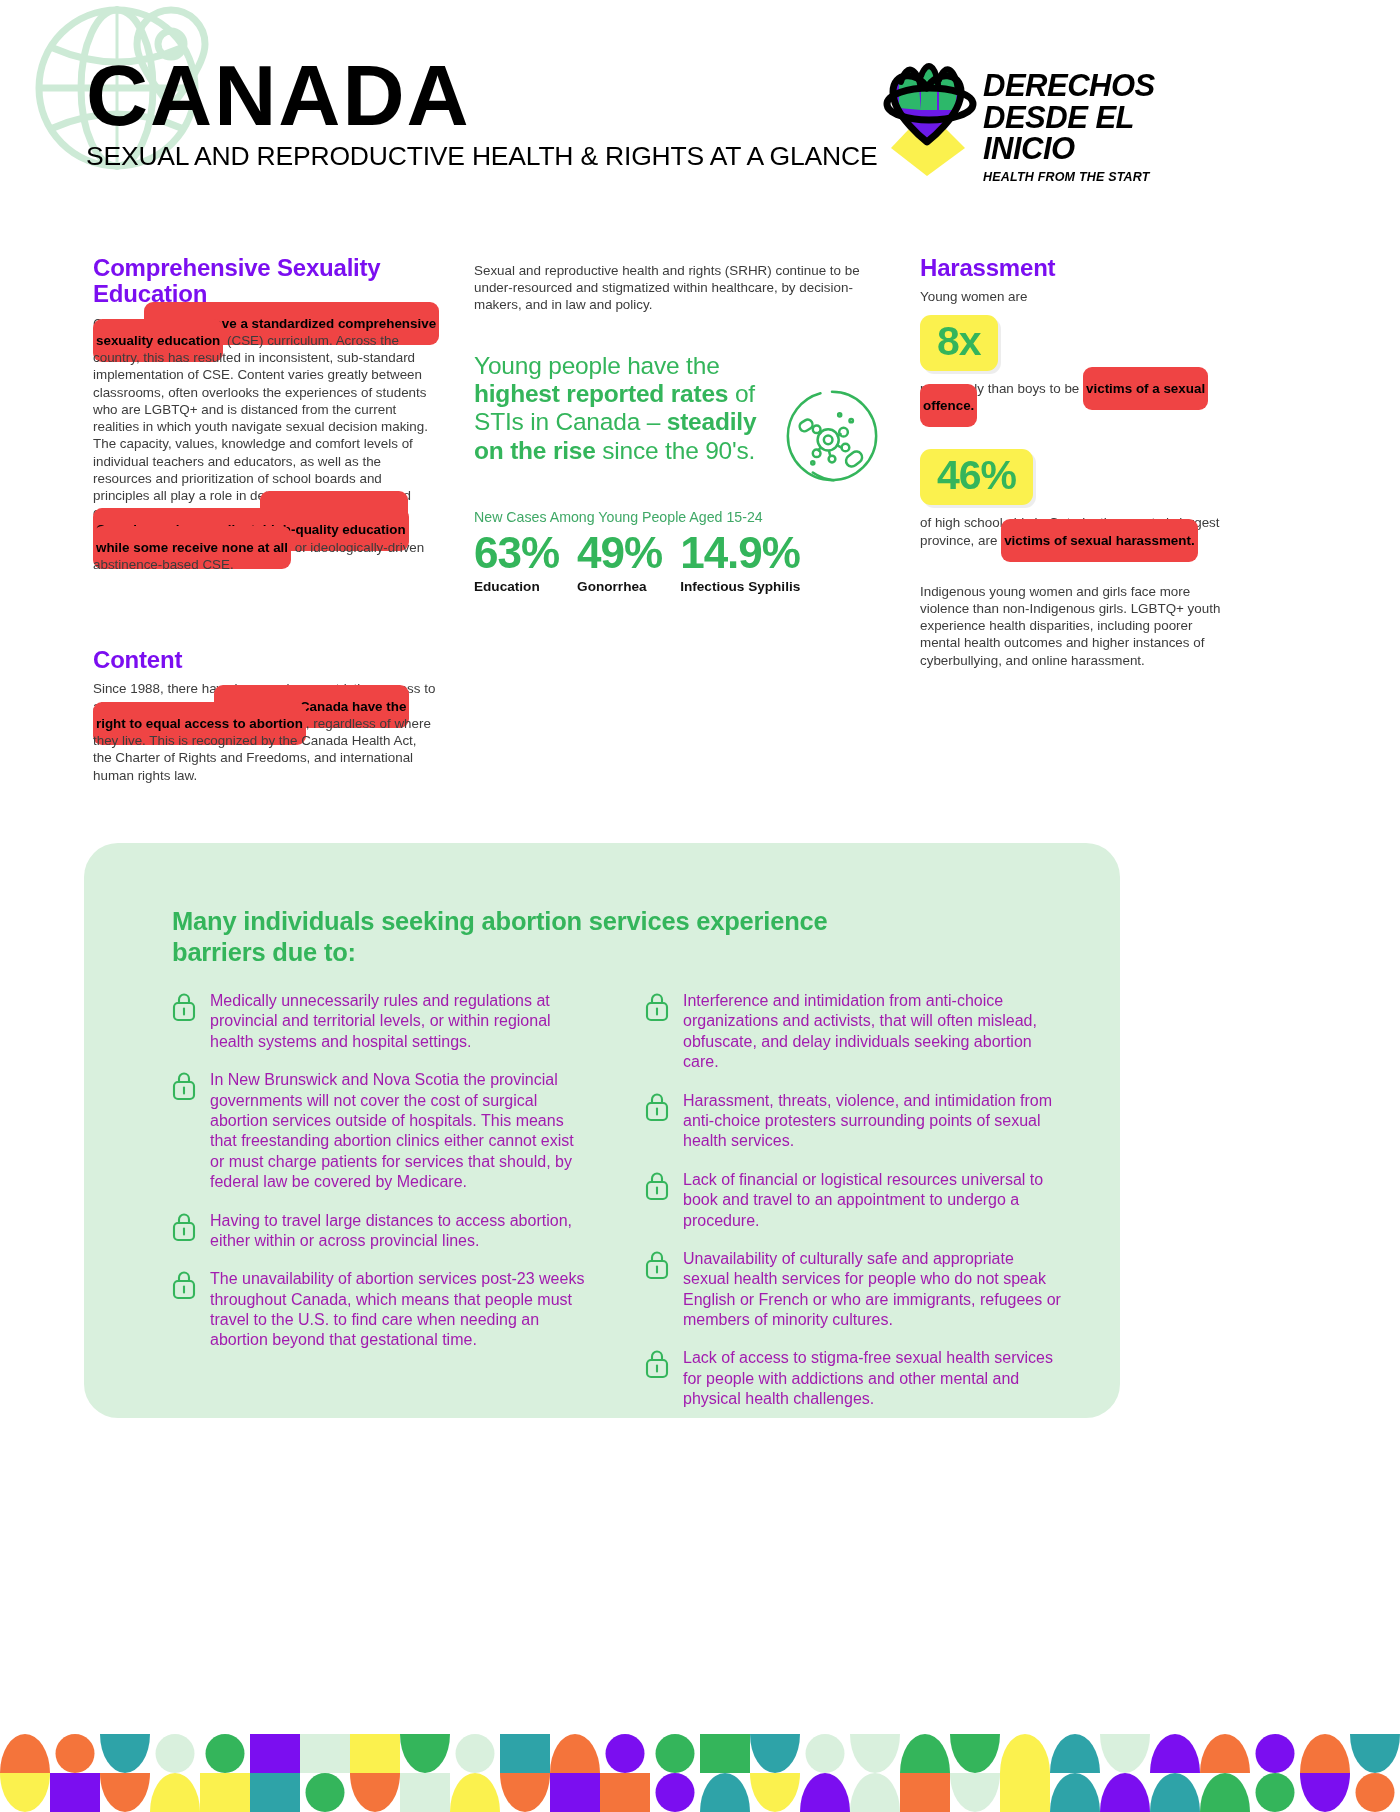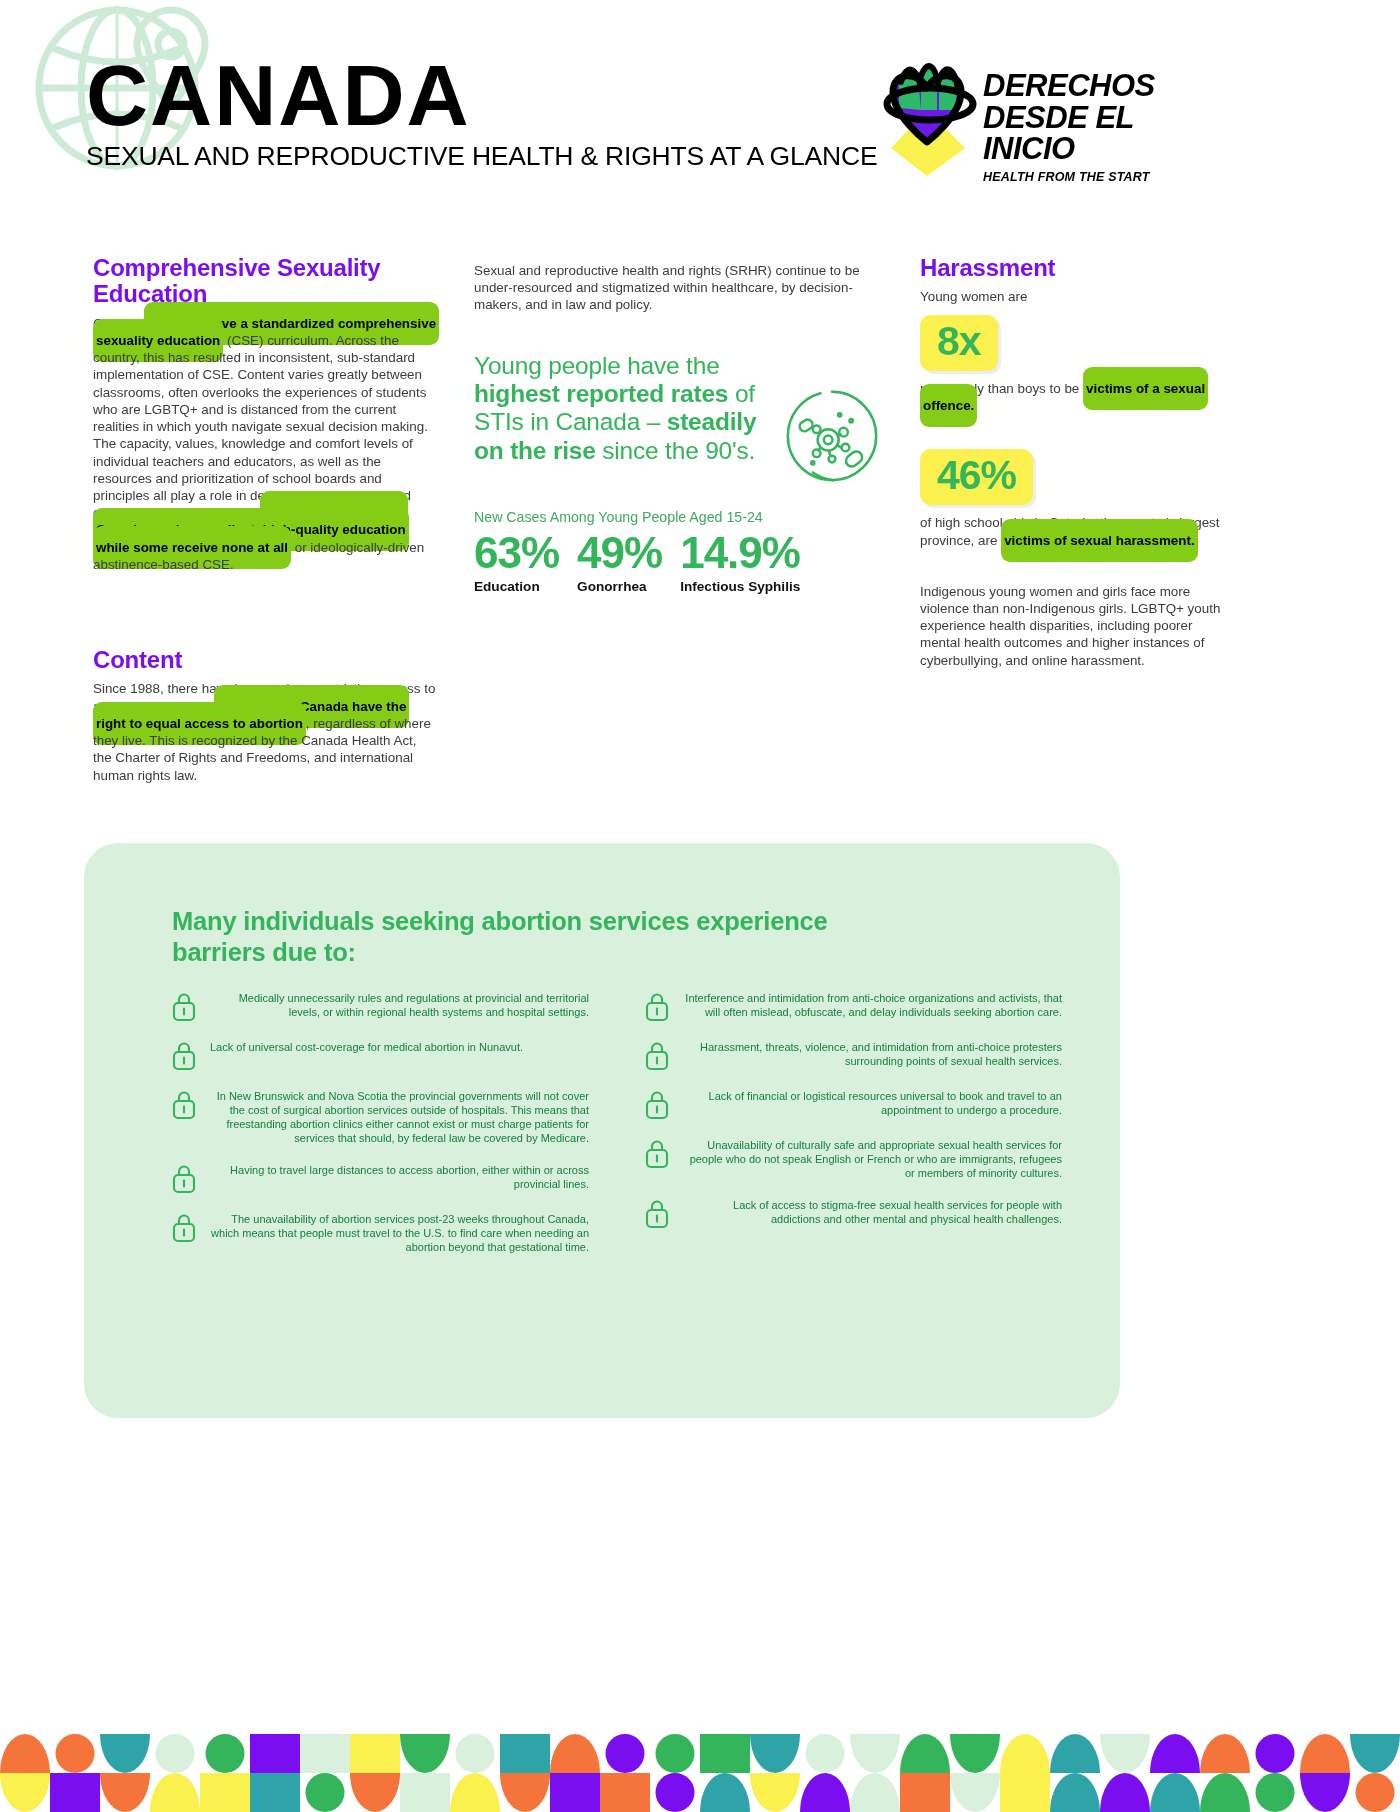--- a/index.html
+++ b/index.html
@@ -74,21 +74,21 @@
     margin-bottom: 7px;
   }
   p.body {
     font-size: 13.4px;
     line-height: 1.285;
     color: #3c3c3c;
   }
   p.body + p.body { margin-top: 10px; }
 
   mark {
-    background: #84cc16;
+    background: #ef4444;
     color: #000;
     font-weight: 700;
     border-radius: 9px;
     padding: 14px 3px;
     box-decoration-break: clone;
     -webkit-box-decoration-break: clone;
   }
 
   
   .sti-head {
@@ -188,24 +188,23 @@
     gap: 56px;
   }
   .panel-col { width: 417px; }
   .bullet {
     display: flex;
     gap: 14px;
     margin-bottom: 18px;
   }
   .lock-icon { flex: 0 0 24px; width: 24px; height: 30px; margin-top: 1px; }
   .bullet p {
-    font-size: 11px;
+    font-size: 16px;
     line-height: 1.275;
-    color: #15803d;
-    text-align: right;
+    color: #a21caf;
   }
 
   
   .footer {
     position: absolute;
     left: 0; bottom: 0;
     width: 1400px; height: 78px;
     overflow: hidden;
   }
 </style>
@@ -337,28 +336,20 @@
   <div class="panel-title">Many individuals seeking abortion services experience barriers due to:</div>
   <div class="panel-cols">
     <div class="panel-col" id="barriers-left">
         <div class="bullet">
           <svg class="lock-icon" viewBox="0 0 24 30">
             <rect x="2" y="11" width="20" height="17" rx="4" fill="none" stroke="#34b55b" stroke-width="2.1"></rect>
             <path d="M7 11 V7.5 A5 5 0 0 1 17 7.5 V11" fill="none" stroke="#34b55b" stroke-width="2.1"></path>
             <line x1="12" y1="16.5" x2="12" y2="22.5" stroke="#34b55b" stroke-width="2.1" stroke-linecap="round"></line>
           </svg>
           <p>Medically unnecessarily rules and regulations at provincial and territorial levels, or within regional health systems and hospital settings.</p>
-        </div>
-        <div class="bullet">
-          <svg class="lock-icon" viewBox="0 0 24 30">
-            <rect x="2" y="11" width="20" height="17" rx="4" fill="none" stroke="#34b55b" stroke-width="2.1"></rect>
-            <path d="M7 11 V7.5 A5 5 0 0 1 17 7.5 V11" fill="none" stroke="#34b55b" stroke-width="2.1"></path>
-            <line x1="12" y1="16.5" x2="12" y2="22.5" stroke="#34b55b" stroke-width="2.1" stroke-linecap="round"></line>
-          </svg>
-          <p>Lack of universal cost-coverage for medical abortion in Nunavut.</p>
         </div>
         <div class="bullet">
           <svg class="lock-icon" viewBox="0 0 24 30">
             <rect x="2" y="11" width="20" height="17" rx="4" fill="none" stroke="#34b55b" stroke-width="2.1"></rect>
             <path d="M7 11 V7.5 A5 5 0 0 1 17 7.5 V11" fill="none" stroke="#34b55b" stroke-width="2.1"></path>
             <line x1="12" y1="16.5" x2="12" y2="22.5" stroke="#34b55b" stroke-width="2.1" stroke-linecap="round"></line>
           </svg>
           <p>In New Brunswick and Nova Scotia the provincial governments will not cover the cost of surgical abortion services outside of hospitals. This means that freestanding abortion clinics either cannot exist or must charge patients for services that should, by federal law be covered by Medicare.</p>
         </div>
         <div class="bullet">

